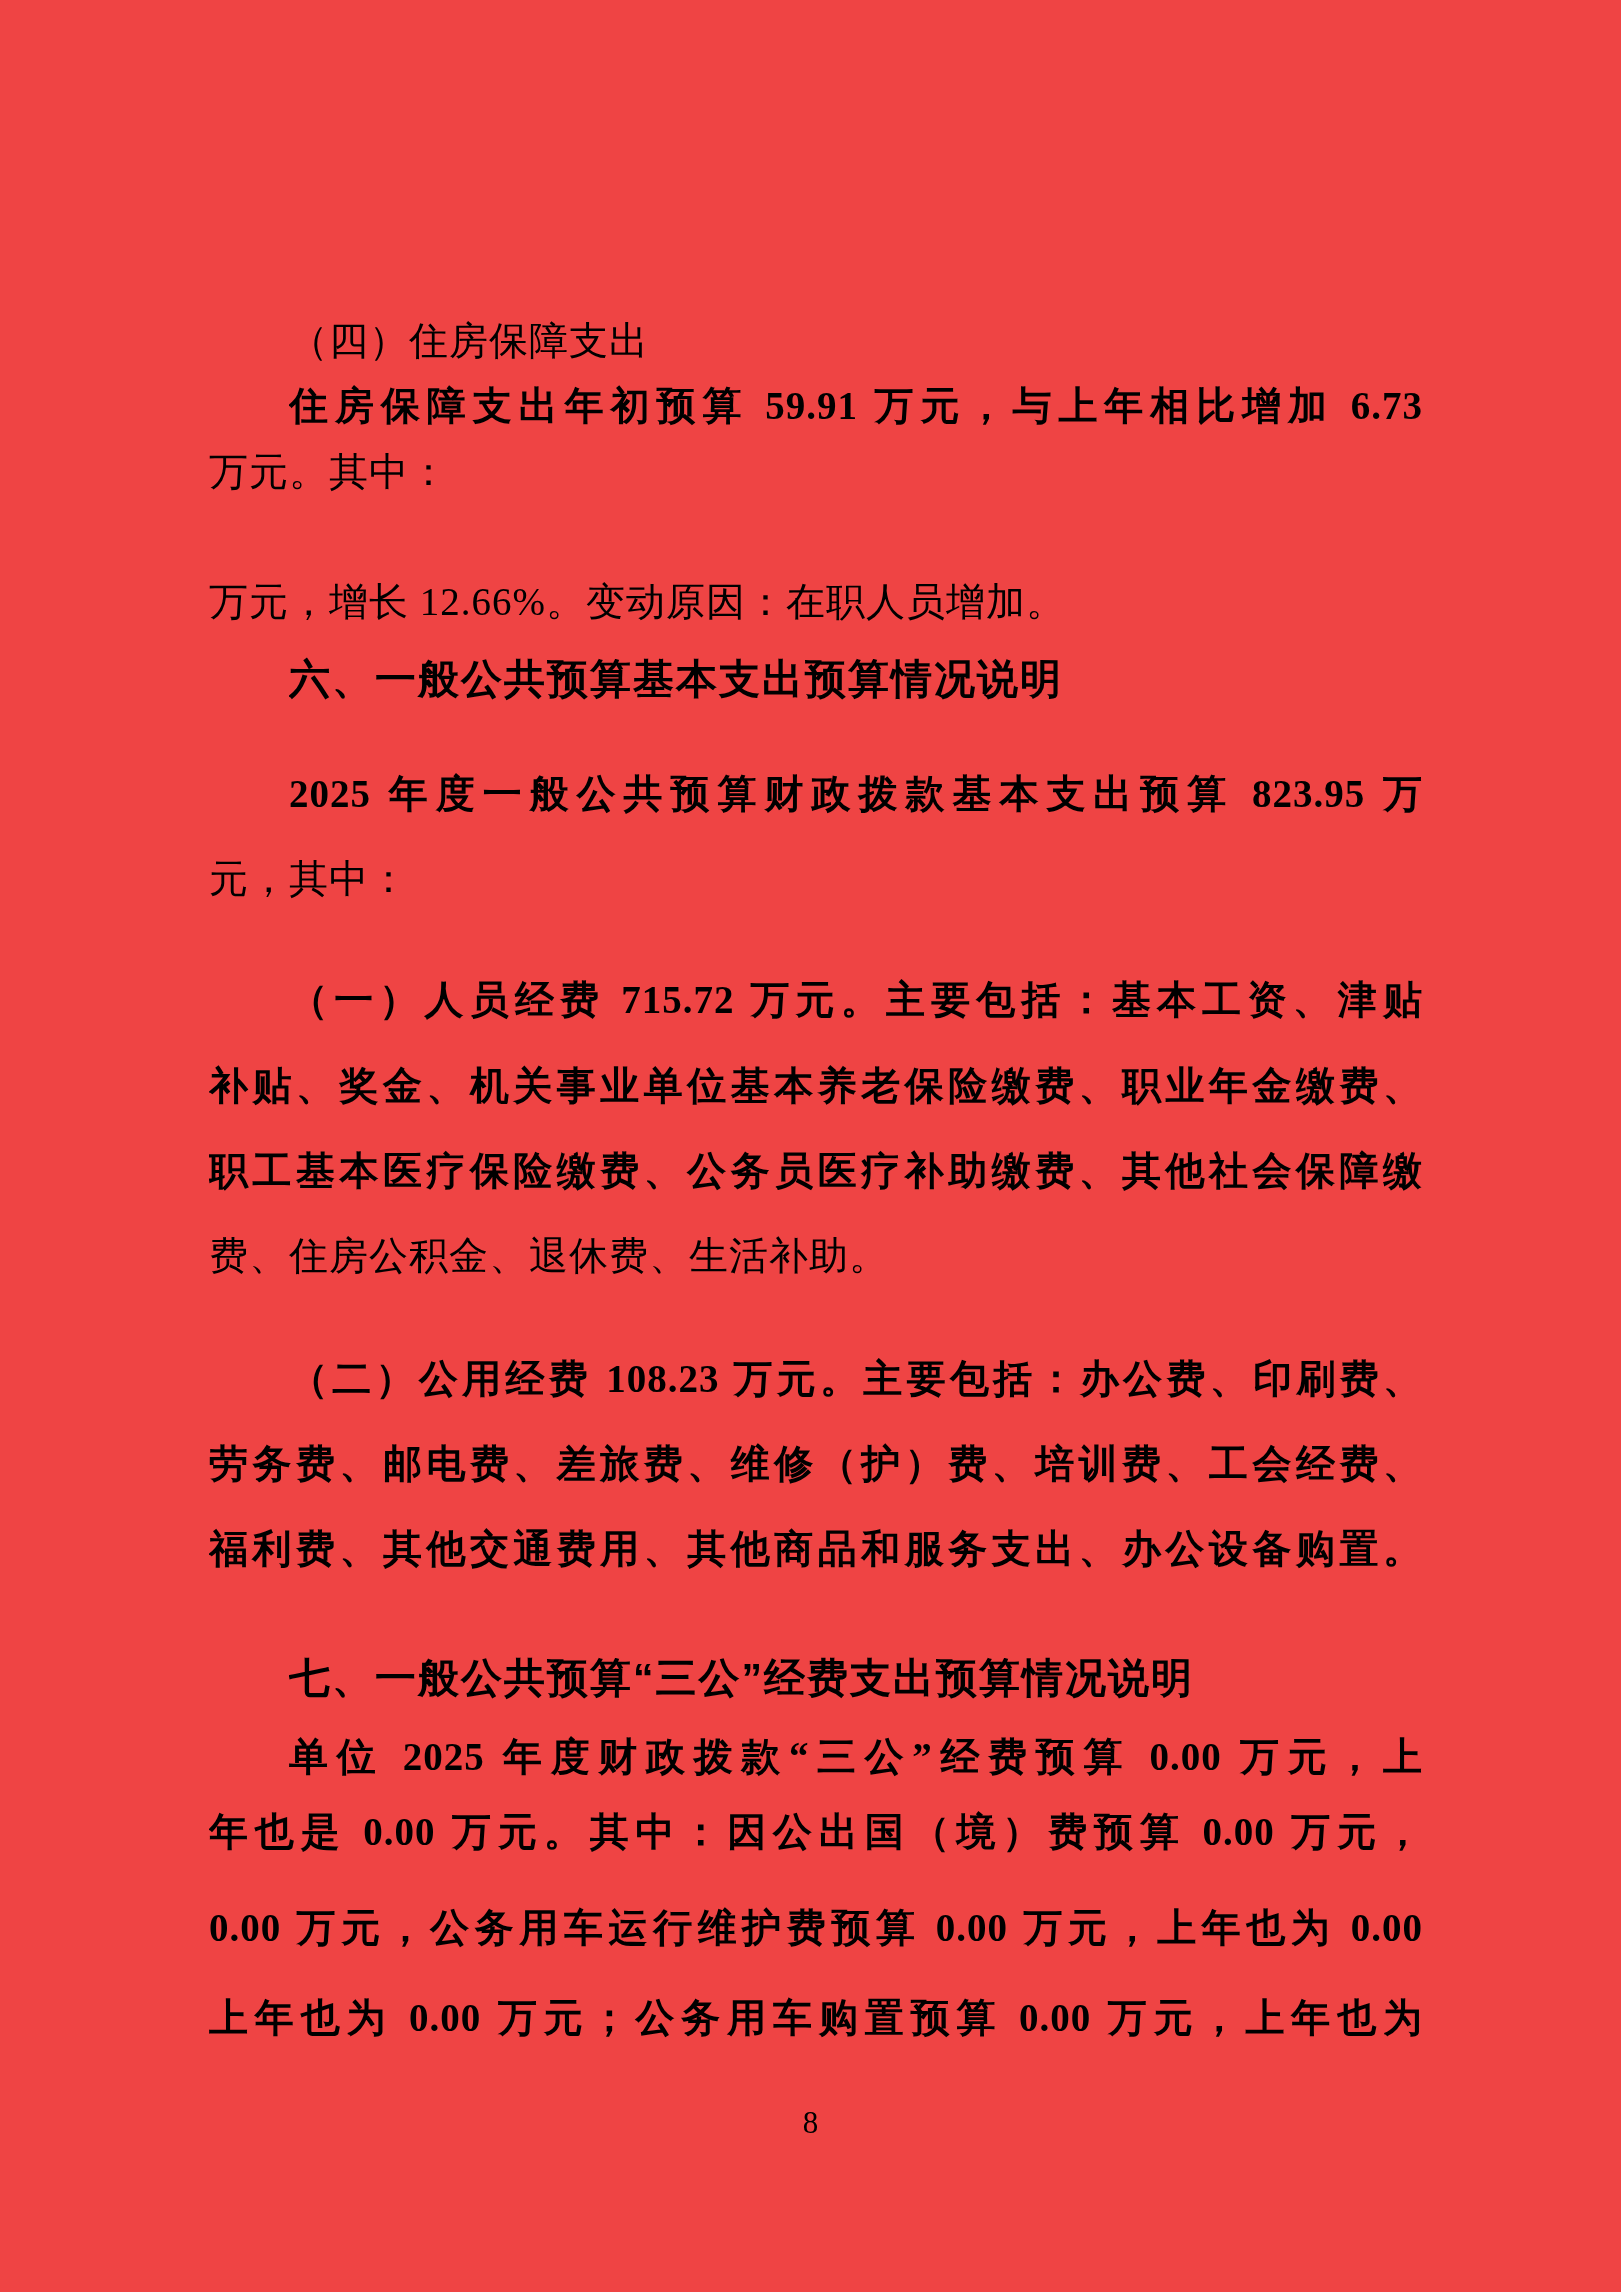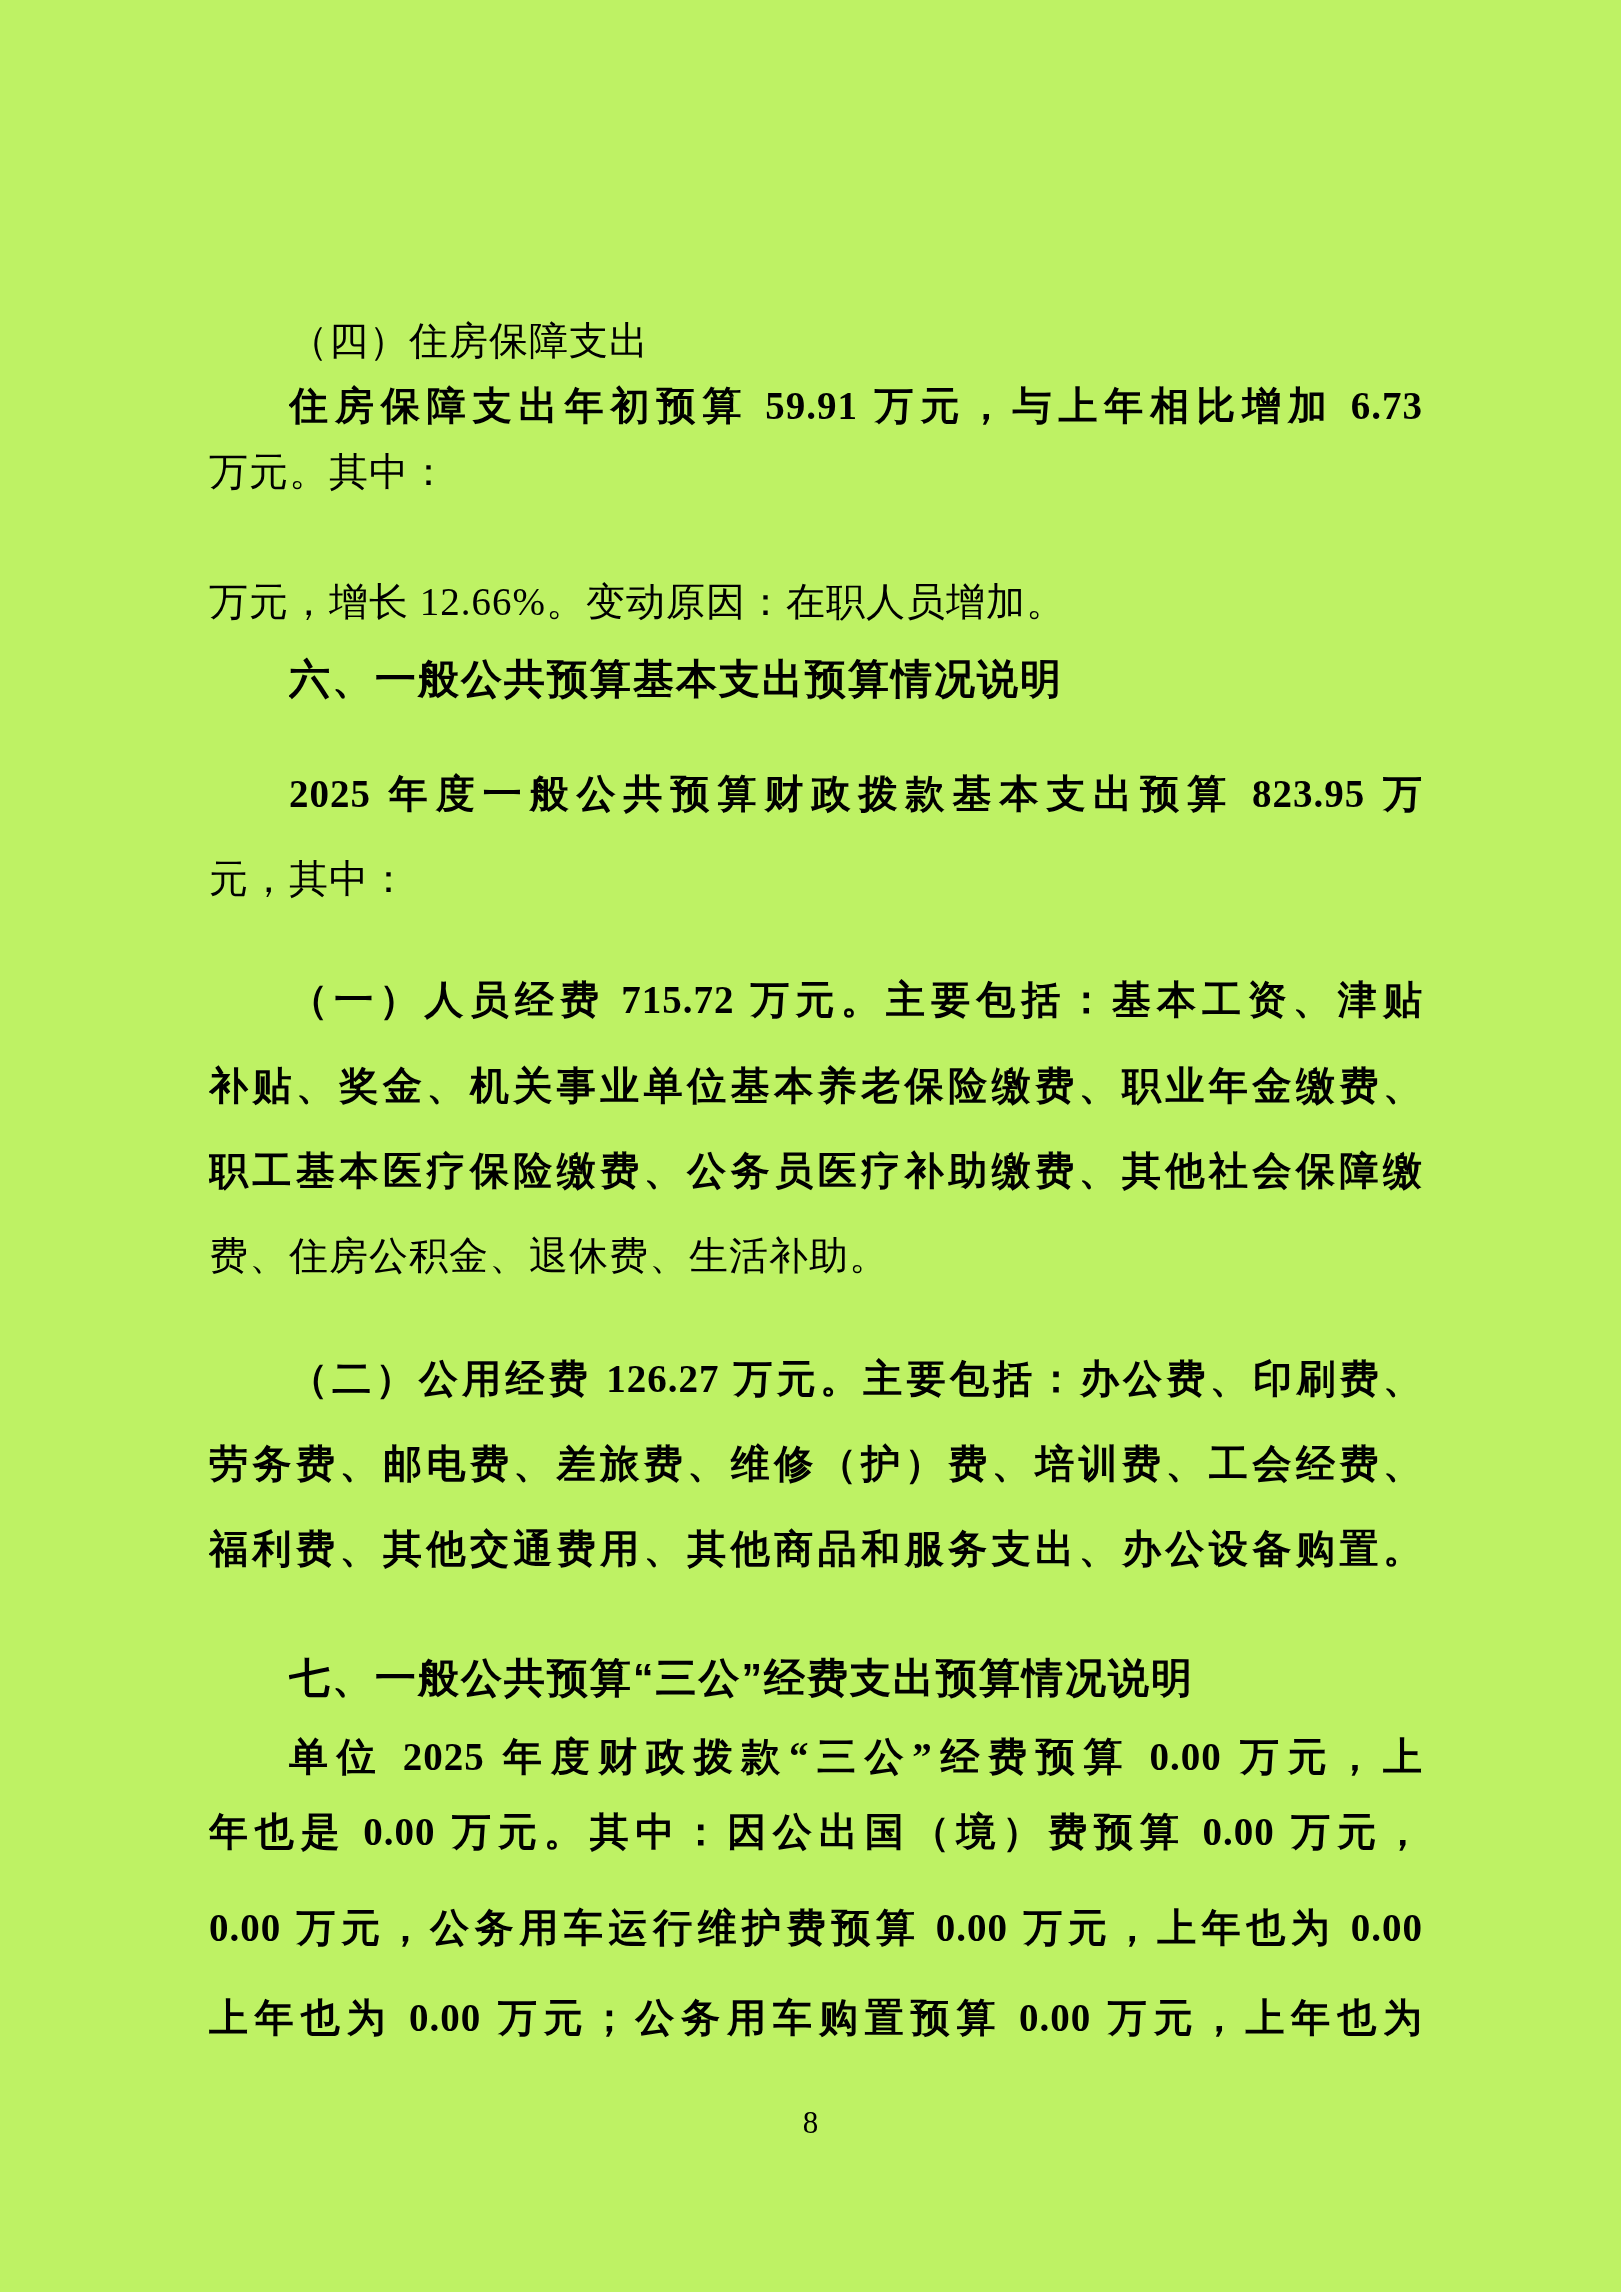--- a/index.html
+++ b/index.html
@@ -5,21 +5,21 @@
   html, body {
     margin: 0;
     padding: 0;
     background: #e8e8e8;
   }
   .page {
     position: relative;
     width: 1621px;
     height: 2293px;
     margin: 0 auto;
-    background: #bef264;
+    background: #ef4444;
     color: #000000;
     font-family: "Liberation Serif", "DejaVu Serif", serif;
     overflow: hidden;
   }
   .line {
     position: absolute;
     left: 209px;
     width: 1214px;
     font-size: 39px;
     line-height: 47px;
@@ -69,21 +69,21 @@
 
   <div class="line indent heading" style="top:655px">六、一般公共预算基本支出预算情况说明</div>
   <div class="line indent justify" style="top:770px">2025 年度一般公共预算财政拨款基本支出预算 823.95 万</div>
   <div class="line" style="top:855px">元，其中：</div>
 
   <div class="line indent justify" style="top:976px">（一）人员经费 715.72 万元。主要包括：基本工资、津贴</div>
   <div class="line justify" style="top:1062px">补贴、奖金、机关事业单位基本养老保险缴费、职业年金缴费、</div>
   <div class="line" style="top:1232px">费、住房公积金、退休费、生活补助。</div>
   <div class="line justify" style="top:1147px">职工基本医疗保险缴费、公务员医疗补助缴费、其他社会保障缴</div>
 
-  <div class="line indent justify" style="top:1355px">（二）公用经费 126.27 万元。主要包括：办公费、印刷费、</div>
+  <div class="line indent justify" style="top:1355px">（二）公用经费 108.23 万元。主要包括：办公费、印刷费、</div>
   <div class="line justify" style="top:1440px">劳务费、邮电费、差旅费、维修（护）费、培训费、工会经费、</div>
   <div class="line justify" style="top:1525px">福利费、其他交通费用、其他商品和服务支出、办公设备购置。</div>
 
   <div class="line indent heading" style="top:1654px">七、一般公共预算“三公”经费支出预算情况说明</div>
   <div class="line indent justify" style="top:1733px">单位 2025 年度财政拨款“三公”经费预算 0.00 万元，上</div>
   <div class="line justify" style="top:1808px">年也是 0.00 万元。其中：因公出国（境）费预算 0.00 万元，</div>
   <div class="line justify" style="top:1994px">上年也为 0.00 万元；公务用车购置预算 0.00 万元，上年也为</div>
   <div class="line justify" style="top:1904px">0.00 万元，公务用车运行维护费预算 0.00 万元，上年也为 0.00</div>
 
   <div class="page-number">8</div>

